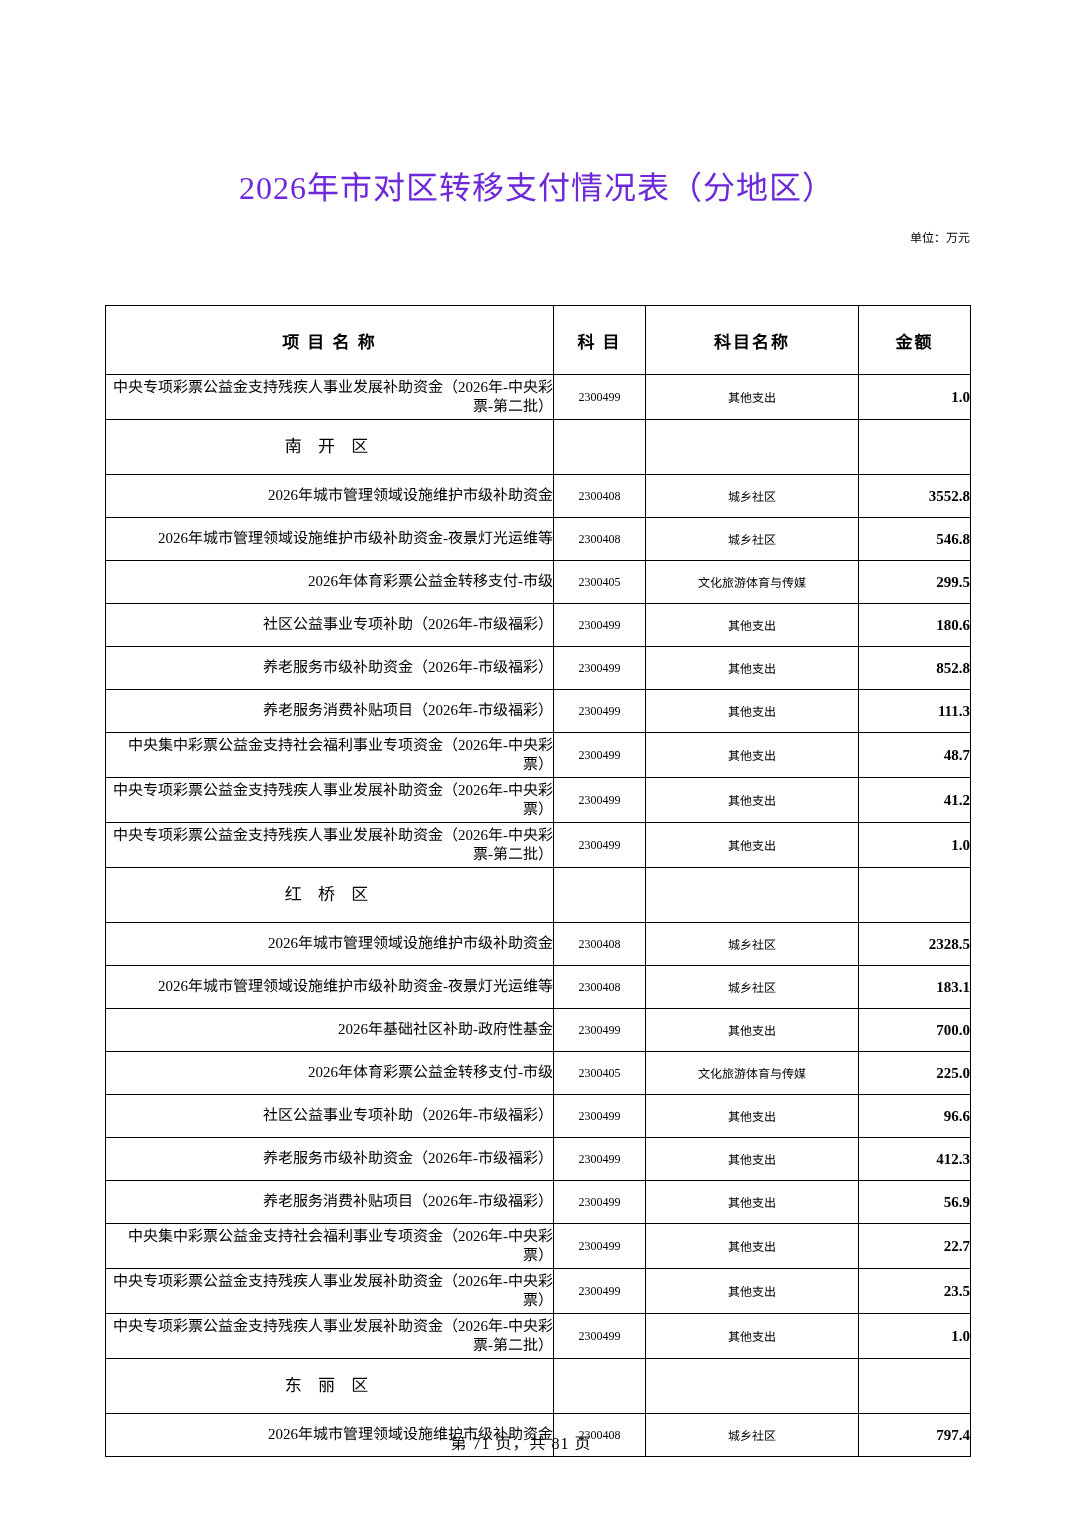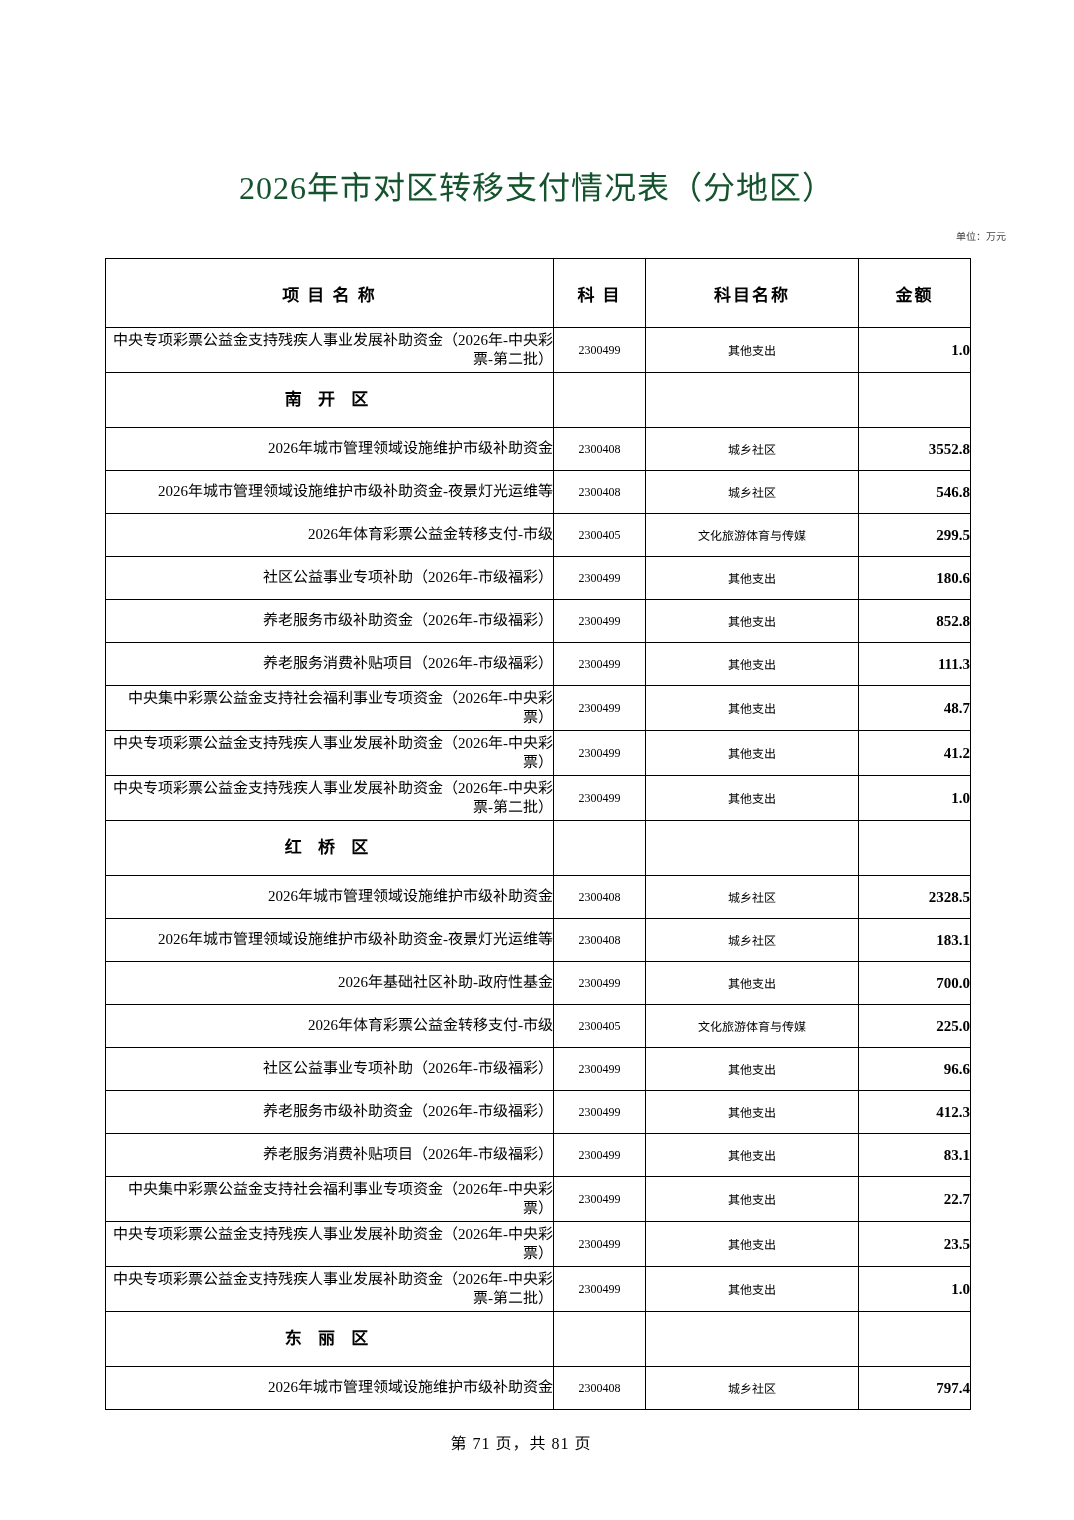--- a/index.html
+++ b/index.html
@@ -28,51 +28,51 @@
   .doc-title {
     position: absolute;
     top: 148px;
     left: 0;
     width: 1074px;
     text-align: center;
     font-size: 32px;
     font-weight: normal;
     letter-spacing: 1px;
     font-family: "Liberation Serif", "DejaVu Serif", serif;
-    color: #14532d;
+    color: #6d28d9;
     line-height: 1.2;
   }
 
   
   .unit-note {
     position: absolute;
     top: 228px;
     left: 0;
     width: 970px;
     text-align: right;
-    font-size: 10px;
-    font-family: "Liberation Serif", "DejaVu Serif", serif;
-    color: #404040;
-    padding-left: 36px;
+    font-size: 12px;
+    font-family: "Liberation Serif", "DejaVu Serif", serif;
+    color: #000000;
   }
 
   
   .table-wrap {
     position: absolute;
     top: 258px;
     left: 105px;
     width: 865px;
   }
 
   table.report {
     border-collapse: collapse;
     table-layout: fixed;
     width: 865px;
     font-size: 15px;
     font-family: "Liberation Serif", "DejaVu Serif", serif;
+    margin-top: 47px;
   }
 
   table.report col.c-name  { width: 448px; }
   table.report col.c-code  { width: 92px; }
   table.report col.c-subj  { width: 213px; }
   table.report col.c-amt   { width: 112px; }
 
   table.report th,
   table.report td {
     border: 1px solid #000000;
@@ -111,21 +111,21 @@
     font-weight: bold;
   }
 
   
   tr.r-single td { height: 42px; }
   tr.r-double td { height: 44px; }
 
   
   tr.r-district td.cell-name {
     text-align: center;
-    font-weight: bold;
+    font-weight: normal;
     font-size: 17px;
     letter-spacing: 6px;
     height: 46px;
     padding: 4px 0;
   }
   tr.r-district td { height: 46px; }
 
   
   .footer {
     position: absolute;
@@ -270,21 +270,21 @@
           <tr class="r-single">
             <td class="cell-name">养老服务市级补助资金（2026年-市级福彩）</td>
             <td class="cell-code">2300499</td>
             <td class="cell-subject">其他支出</td>
             <td class="cell-amount">412.3</td>
           </tr>
           <tr class="r-single">
             <td class="cell-name">养老服务消费补贴项目（2026年-市级福彩）</td>
             <td class="cell-code">2300499</td>
             <td class="cell-subject">其他支出</td>
-            <td class="cell-amount">83.1</td>
+            <td class="cell-amount">56.9</td>
           </tr>
           <tr class="r-double">
             <td class="cell-name">中央集中彩票公益金支持社会福利事业专项资金（2026年-中央彩票）</td>
             <td class="cell-code">2300499</td>
             <td class="cell-subject">其他支出</td>
             <td class="cell-amount">22.7</td>
           </tr>
           <tr class="r-double">
             <td class="cell-name">中央专项彩票公益金支持残疾人事业发展补助资金（2026年-中央彩票）</td>
             <td class="cell-code">2300499</td>

